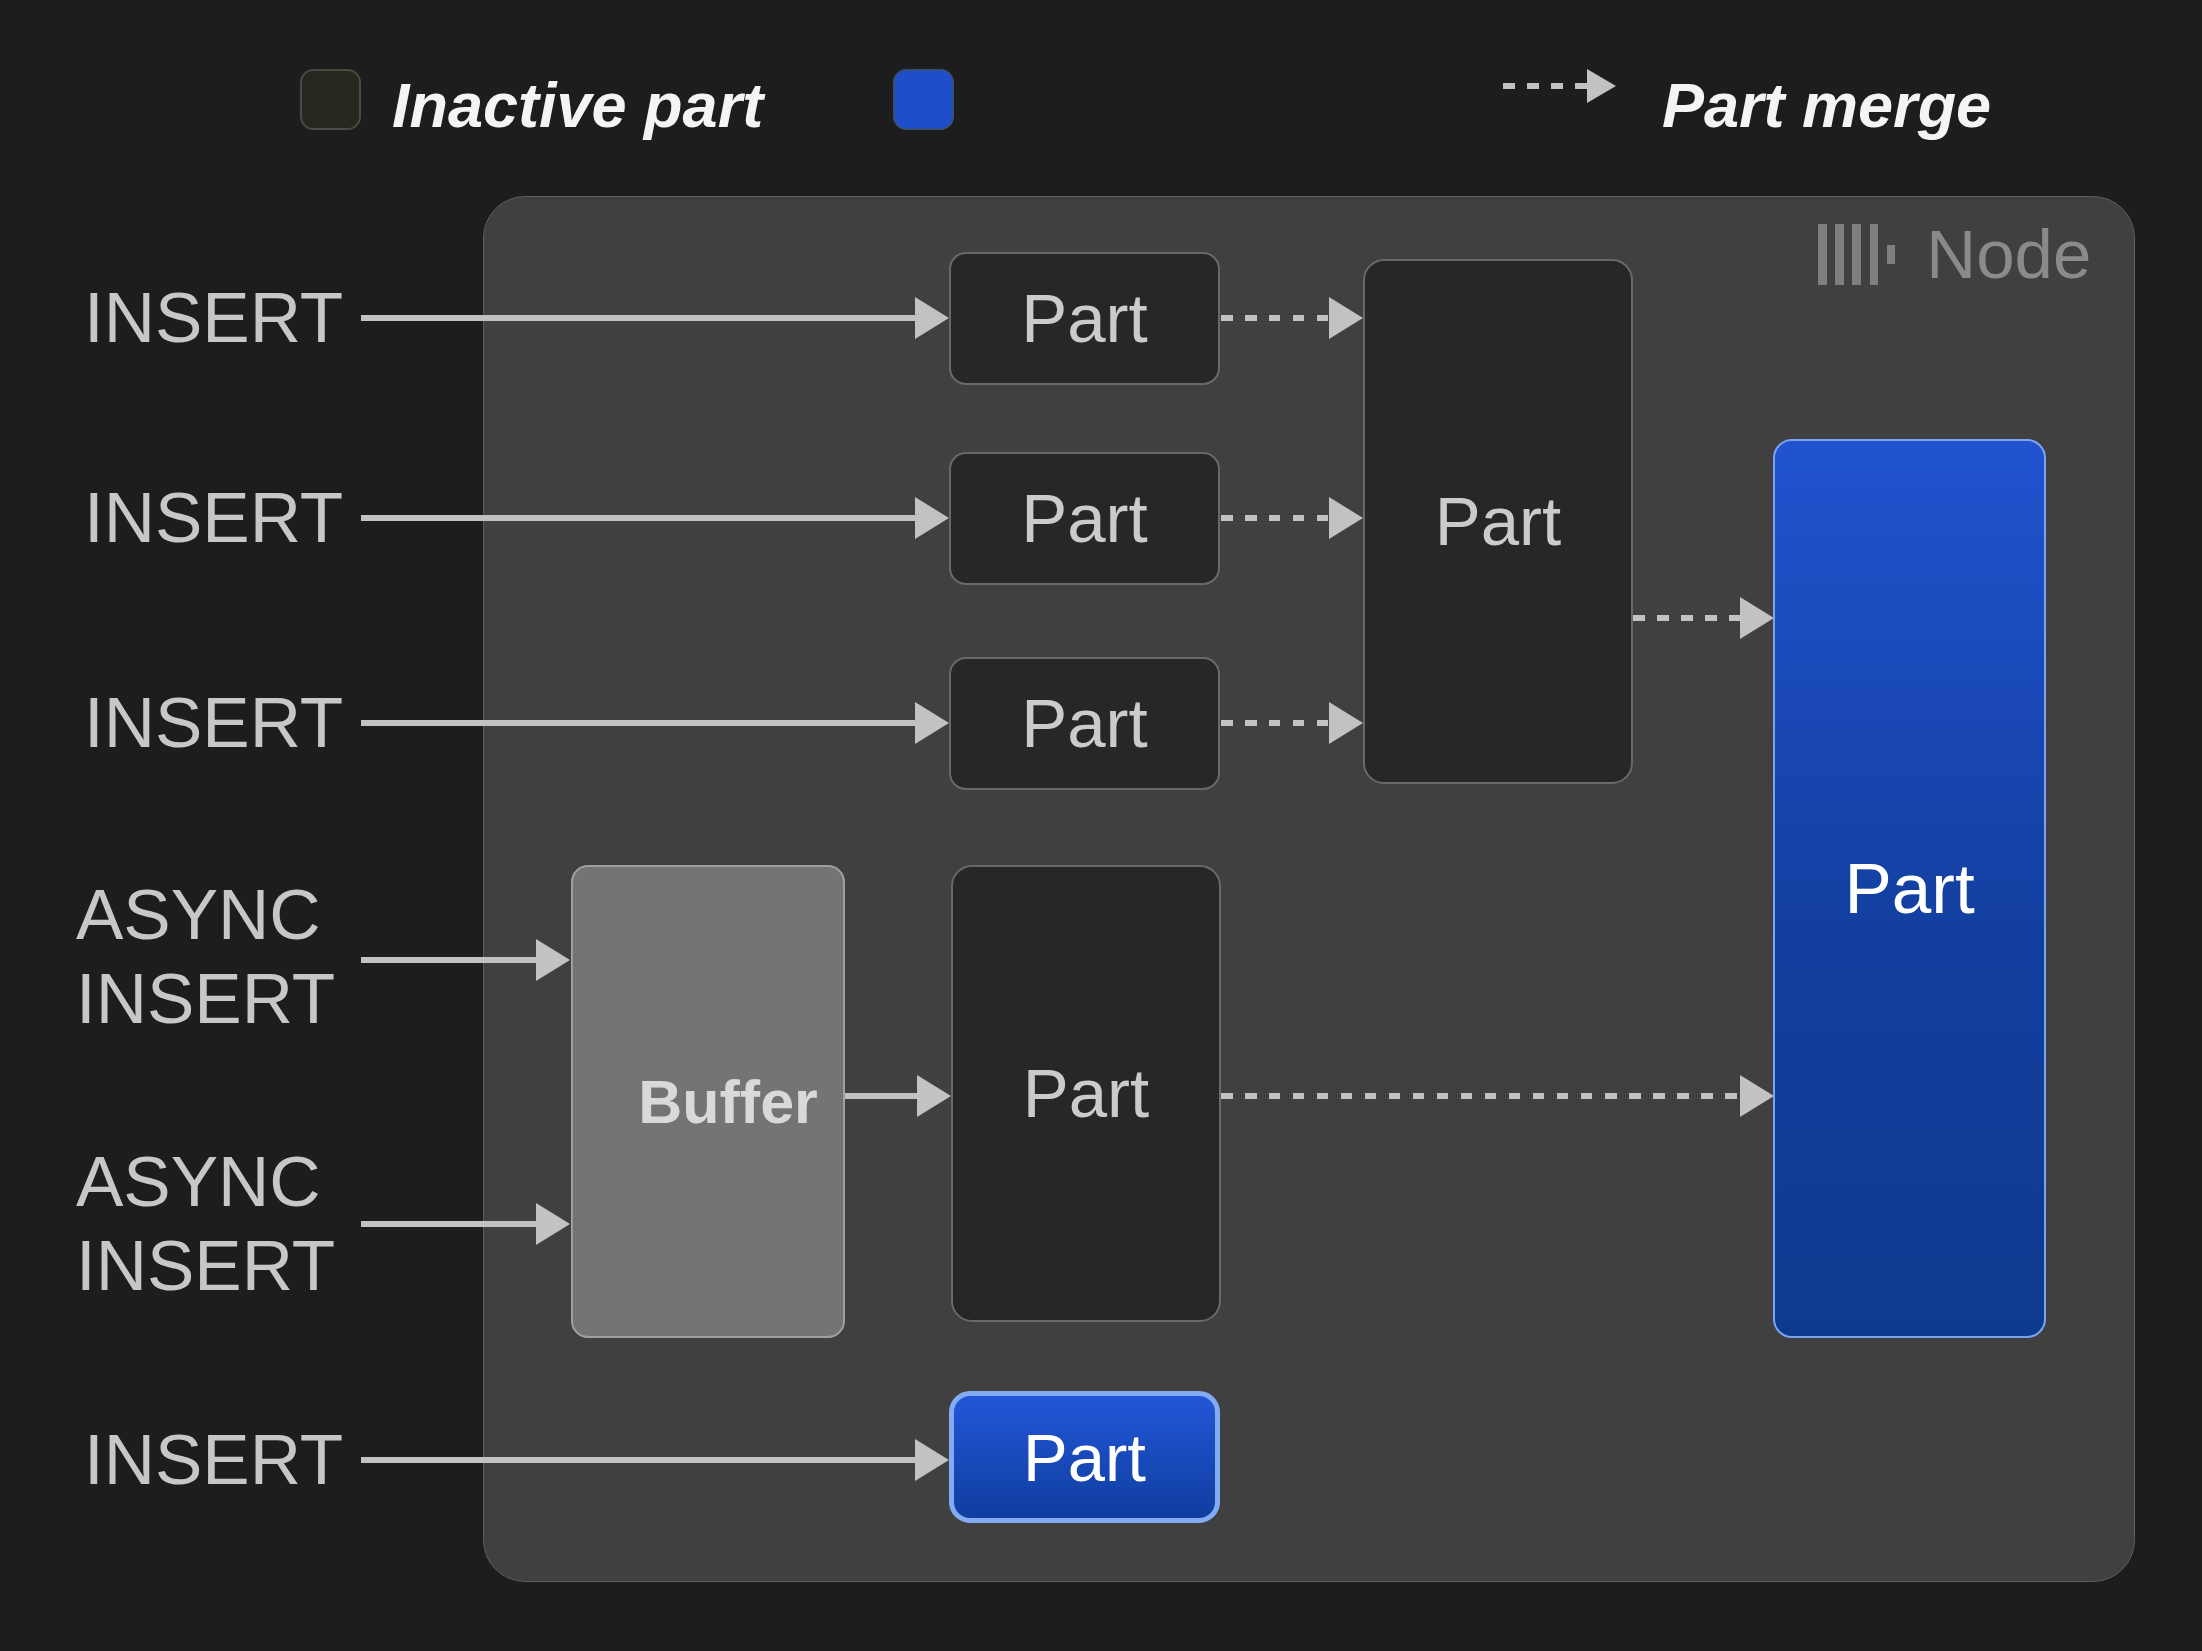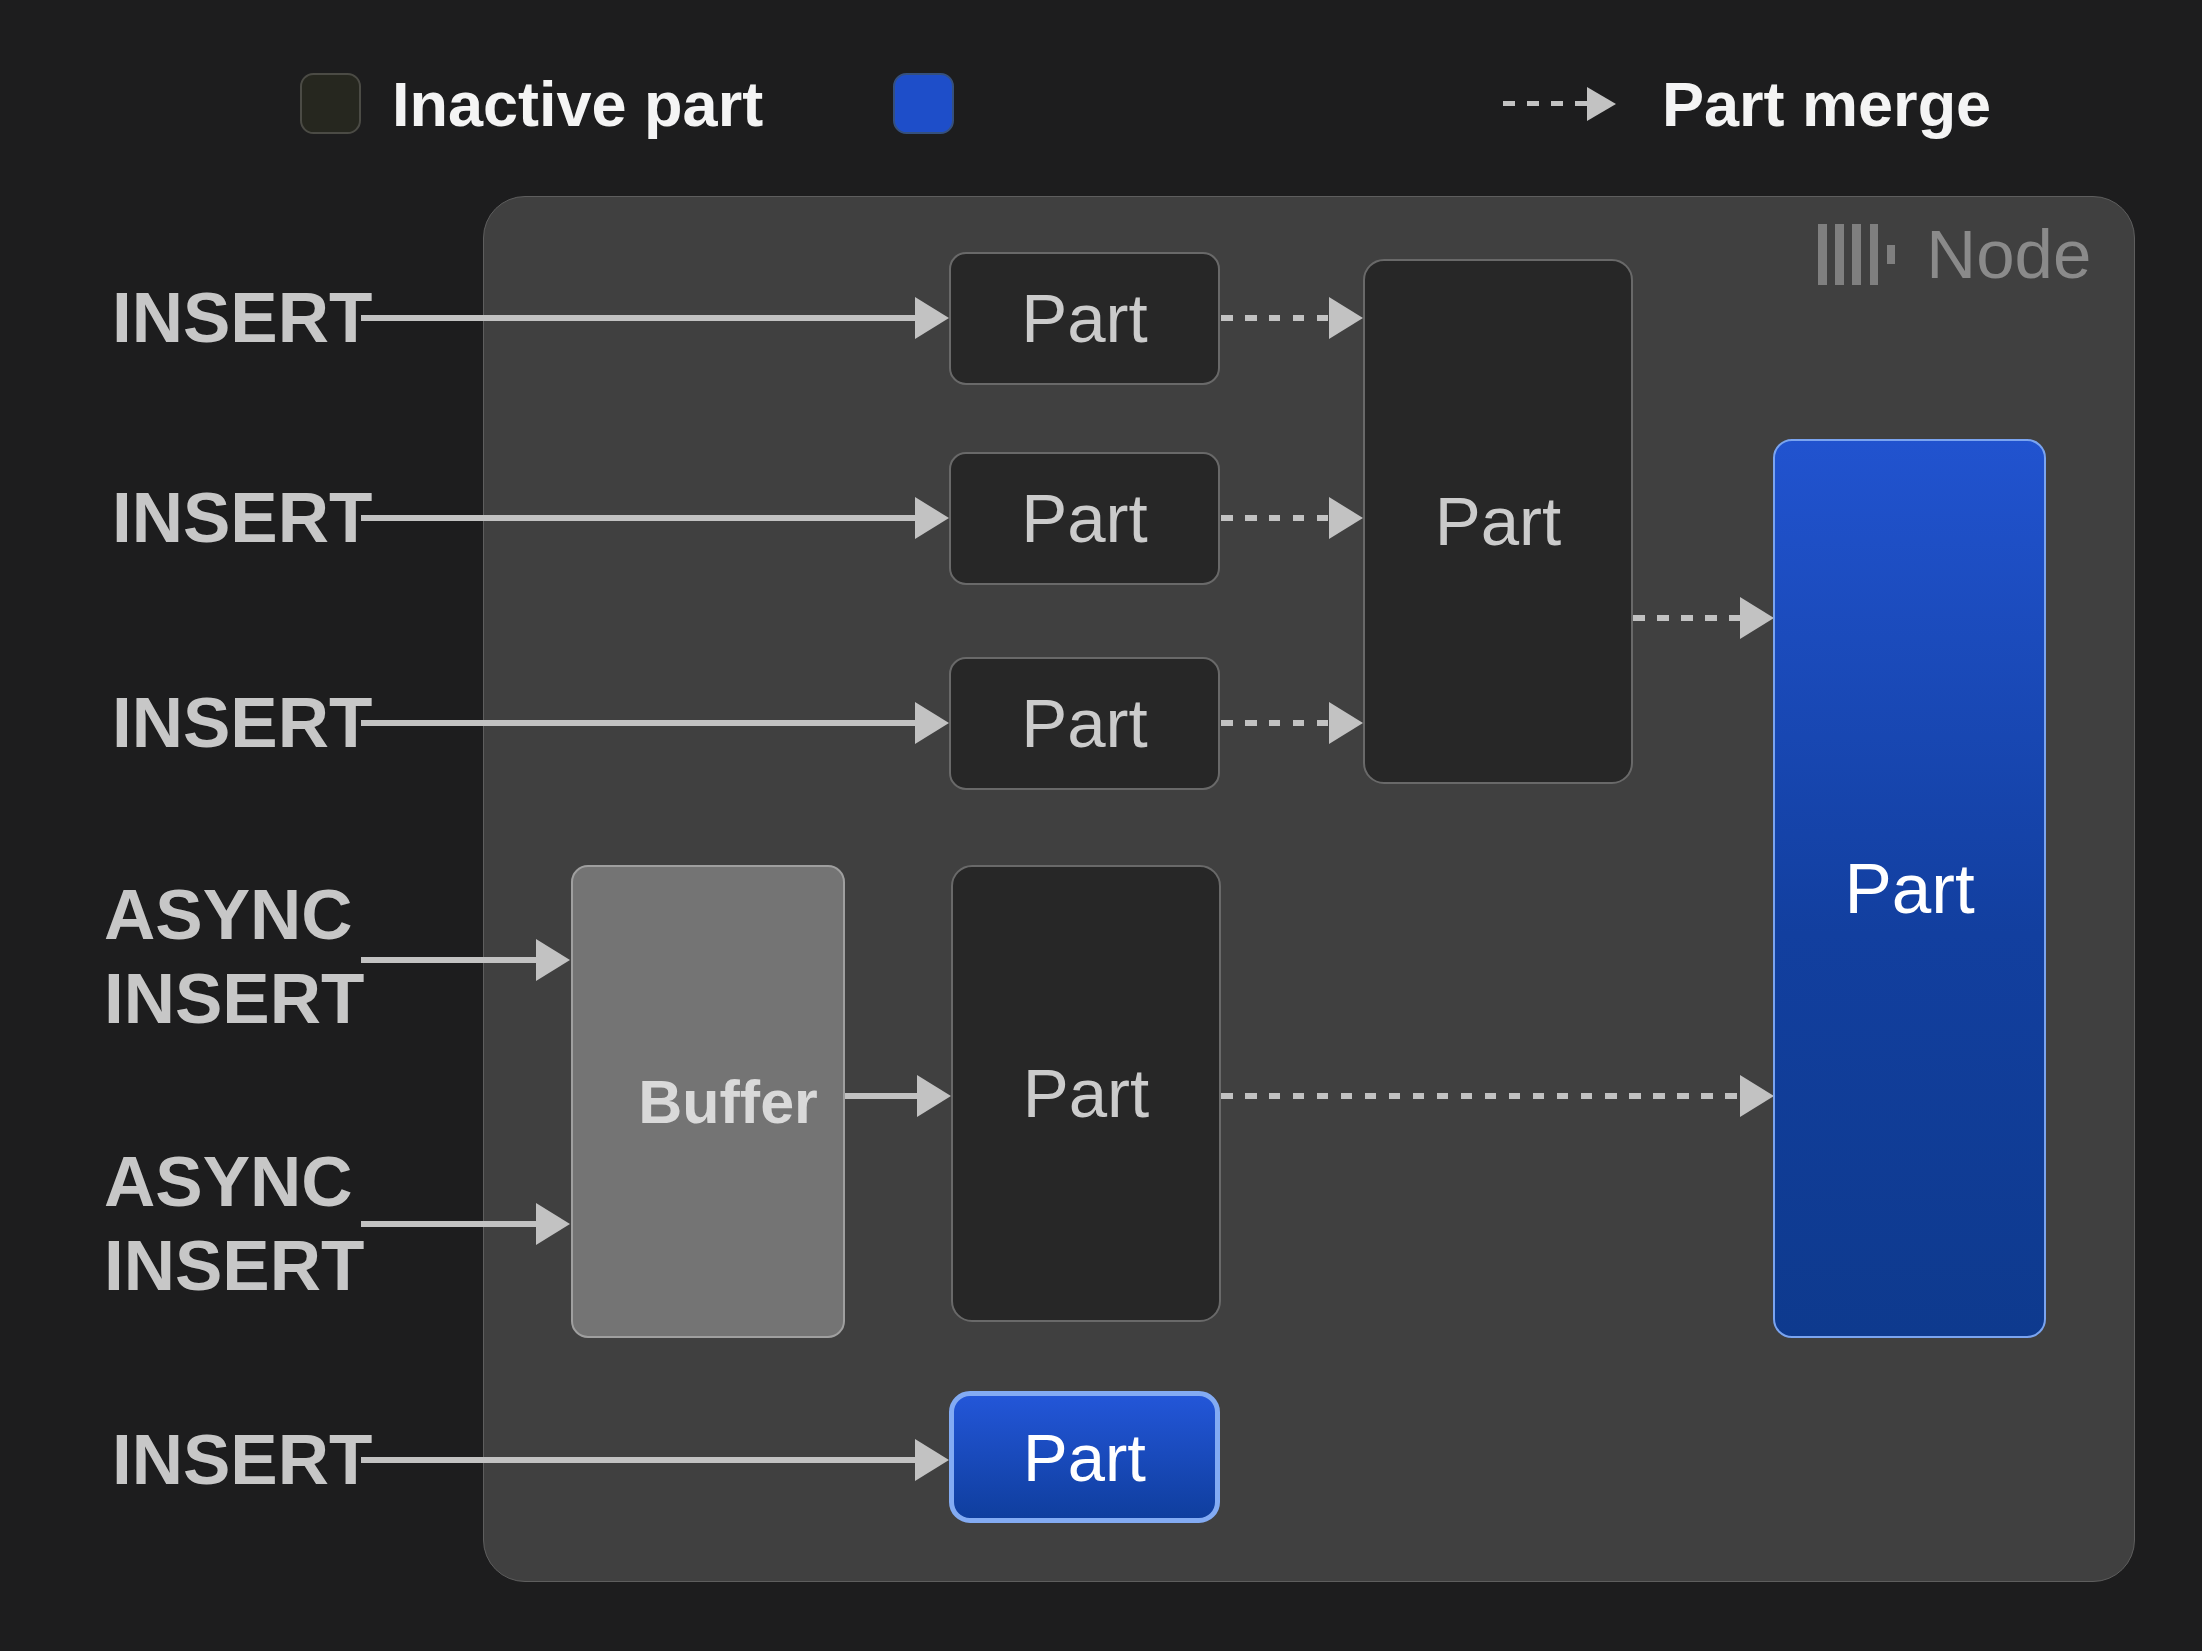--- a/index.html
+++ b/index.html
@@ -5,42 +5,42 @@
   html,body{margin:0;padding:0;}
   body{
     width:2202px;height:1652px;
     background:#1d1d1e;
     font-family:"Liberation Sans","DejaVu Sans",sans-serif;
     position:relative;overflow:hidden;
   }
   .abs{position:absolute;}
 
   
-  .legend-item{position:absolute;top:69px;height:69px;display:flex;align-items:center;gap:31px;}
+  .legend-item{position:absolute;top:69px;height:69px;display:flex;gap:31px;font-style:italic;}
   .swatch{width:61px;height:61px;border-radius:13.4px;box-sizing:border-box;}
   .swatch.inactive{background:#26271f;border:2.9px solid #4b4b45;}
   .swatch.active{background:#1e4ec9;border:2.9px solid #35507e;}
   .legend-label{font-size:63px;font-weight:600;color:#f4f4f4;white-space:nowrap;}
 
   
   .node{
     left:483px;top:196px;width:1652px;height:1386px;
     background:#404040;border:1.9px solid #5e5e5e;border-radius:42px;
     box-sizing:border-box;
   }
   .node-title{position:absolute;top:224px;left:1818px;display:flex;align-items:center;gap:31px;}
   .ch-logo{display:flex;align-items:stretch;height:61px;}
   .ch-bar{width:8.6px;height:61px;background:#7f7f7f;margin-right:8.6px;}
   .ch-bar.short{height:19px;align-self:center;margin-right:0;}
   .node-label{font-size:69px;font-weight:500;color:#8a8a8a;line-height:61px;}
 
   
   .src-label{
-    position:absolute;left:84px;color:#c7c7c7;font-size:71px;font-weight:700;
-    line-height:84px;white-space:nowrap;margin-left:28px;
+    position:absolute;left:84px;color:#c7c7c7;font-size:71px;font-weight:400;
+    line-height:84px;white-space:nowrap;
   }
   .src-label.two-line{text-align:left;width:249px;left:76px;}
 
   
   .box{
     position:absolute;display:flex;align-items:center;justify-content:center;
     box-sizing:border-box;white-space:nowrap;
   }
   .box.dark{background:#272727;border:2.9px solid #696969;border-radius:17px;color:#cbcbcb;font-size:69px;}
   .box.buffer{background:#747474;border:2.9px solid #9f9f9f;border-radius:17px;color:#d9d9d9;font-size:61px;font-weight:600;padding-left:40px;}

